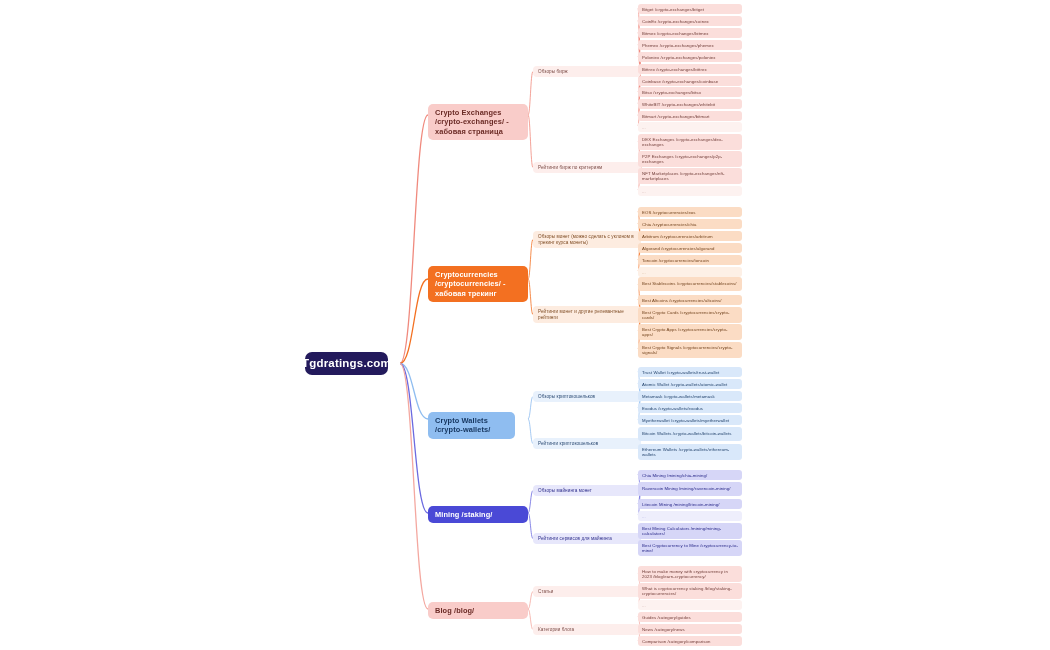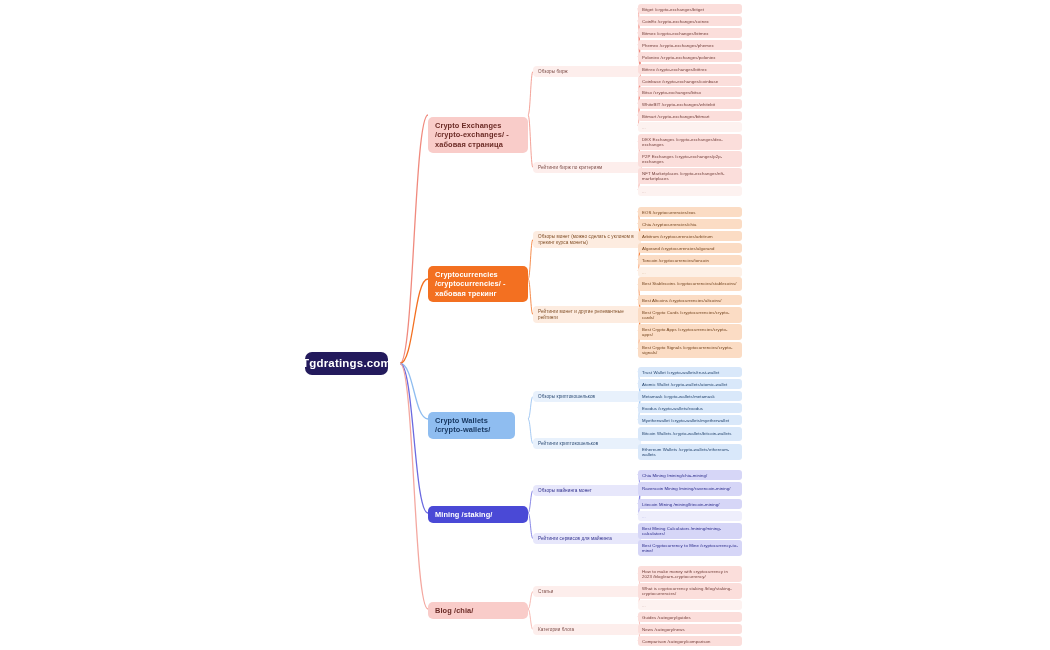--- a/index.html
+++ b/index.html
@@ -33,21 +33,21 @@
     justify-content:center;
     letter-spacing:.2px;
   }
   
   .n-l1{
     font-size:7.4px;
     padding:4px 7px;
     border-radius:5px;
     font-weight:bold;
   }
-  .n-l1.c-exch{background:#f9ccc9;color:#6b2b26;margin-top:13px;}
+  .n-l1.c-exch{background:#f9ccc9;color:#6b2b26;}
   .n-l1.c-curr{background:#f37021;color:#ffffff;}
   .n-l1.c-wall{background:#8fbdf0;color:#15355e;}
   .n-l1.c-mine{background:#4a49d6;color:#ffffff;}
   .n-l1.c-blog{background:#f9ccc9;color:#6b2b26;}
   
   .n-l2{
     font-size:4.6px;
     padding:3px 5px;
     height:11px;
   }
@@ -288,21 +288,21 @@
     <div class="node n-l2 c-mine" style="left: 533px; top: 533px; width: 108px; min-height: 11px;">
       <span class="txt">Рейтинги сервисов для майнинга</span>
     </div>
     <div class="node n-l3 c-mine" style="left: 638px; top: 523px; width: 104px; min-height: 14px;">
       <span class="txt">Best Mining Calculators /mining/mining-calculators/</span>
     </div>
     <div class="node n-l3 c-mine" style="left: 638px; top: 540px; width: 104px; min-height: 14px;">
       <span class="txt">Best Cryptocurrency to Mine /cryptocurrency-to-mine/</span>
     </div>
     <div class="node n-l1 c-blog" style="left: 428px; top: 602px; width: 100px; min-height: 14px;">
-      <span class="txt">Blog /chia/</span>
+      <span class="txt">Blog /blog/</span>
     </div>
     <div class="node n-l2 c-blog" style="left: 533px; top: 586px; width: 108px; min-height: 11px;">
       <span class="txt">Статьи</span>
     </div>
     <div class="node n-l3 c-blog" style="left: 638px; top: 566px; width: 104px; min-height: 14px;">
       <span class="txt">How to make money with cryptocurrency in 2023 /blog/earn-cryptocurrency/</span>
     </div>
     <div class="node n-l3 c-blog" style="left: 638px; top: 583px; width: 104px; min-height: 14px;">
       <span class="txt">What is cryptocurrency staking /blog/staking-cryptocurrencies/</span>
     </div>

